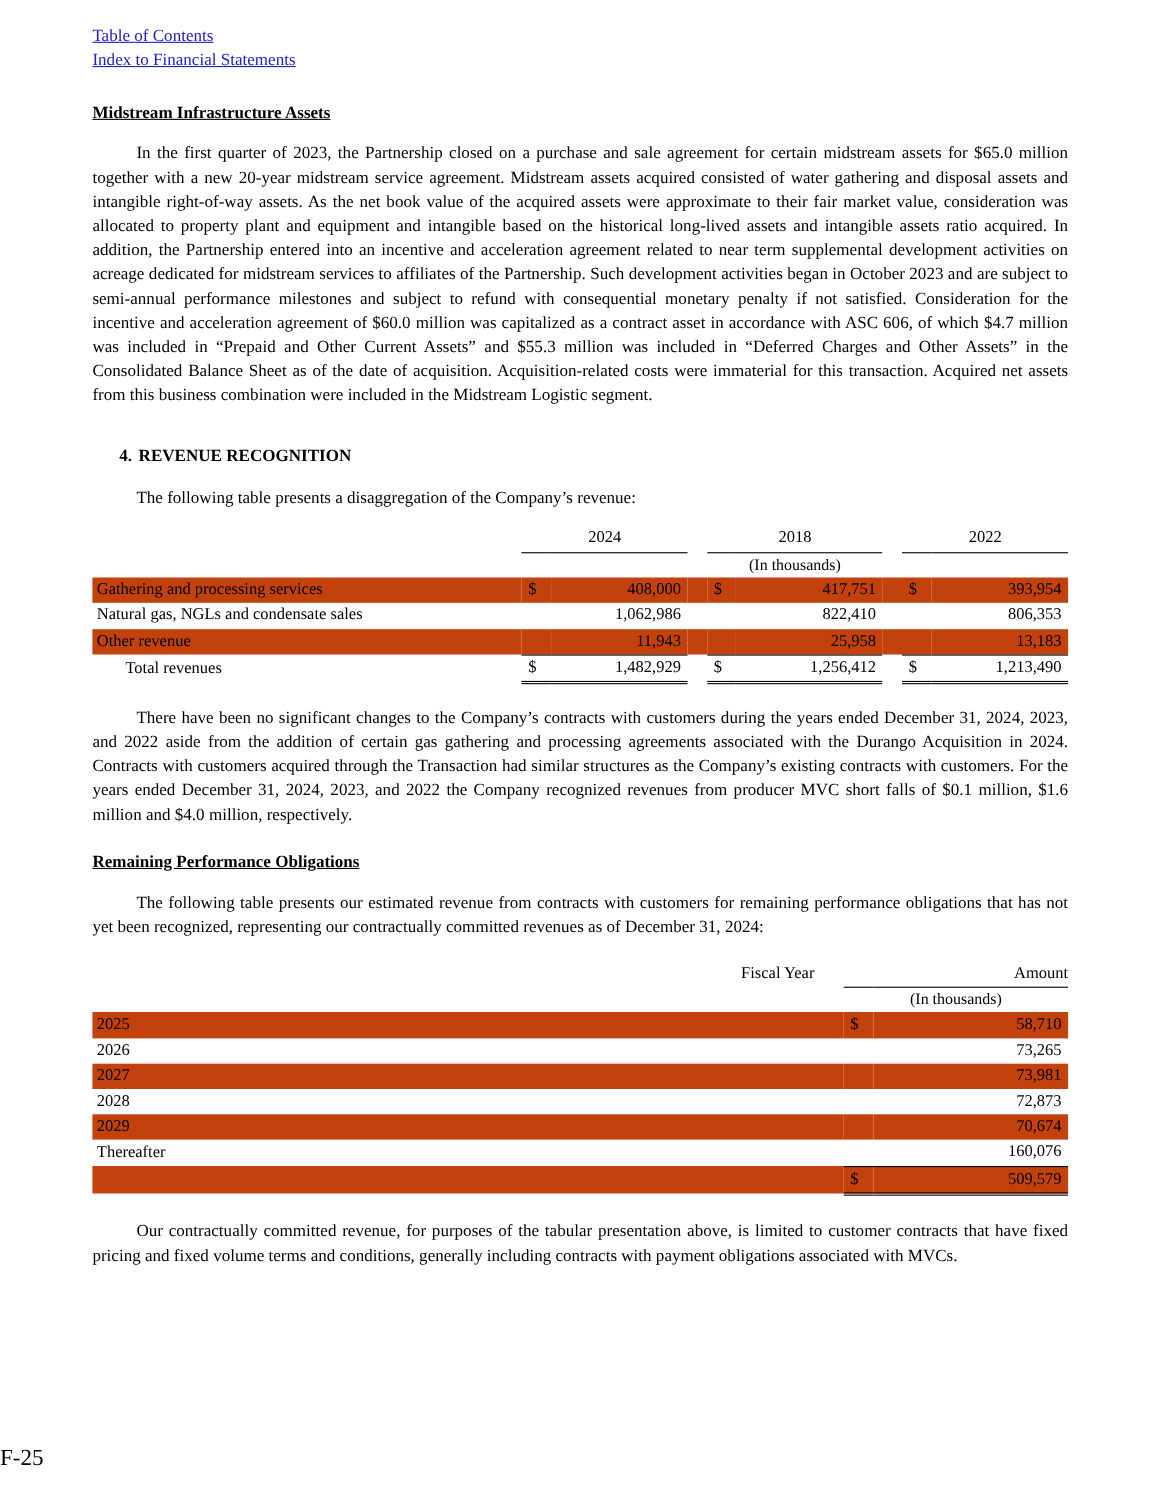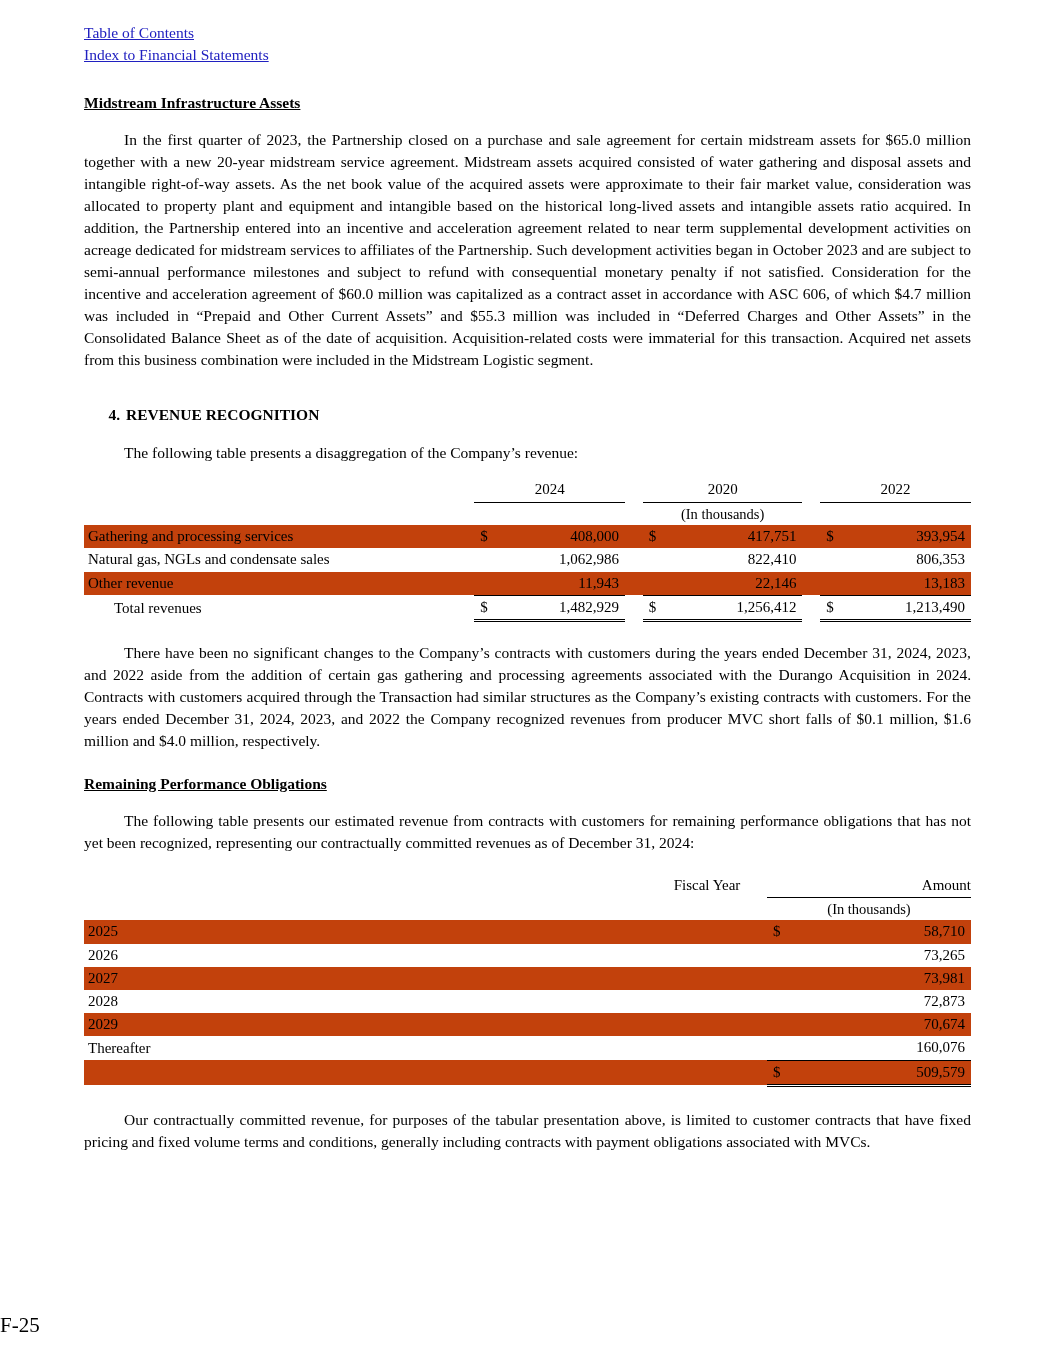--- a/index.html
+++ b/index.html
@@ -157,21 +157,21 @@
         <col style="width:15%">
         <col style="width:2%">
         <col style="width:3%">
         <col style="width:14%">
       </colgroup>
       <tbody>
       <tr>
         <td></td>
         <td class="ctr-hdr hdr-rule-span" colspan="2">2024</td>
         <td></td>
-        <td class="ctr-hdr hdr-rule-span" colspan="2">2020</td>
+        <td class="ctr-hdr hdr-rule-span" colspan="2">2018</td>
         <td></td>
         <td class="ctr-hdr hdr-rule-span" colspan="2">2022</td>
       </tr>
       <tr>
         <td></td>
         <td class="small-ctr" colspan="8">(In thousands)</td>
       </tr>
       <tr class="shade">
         <td class="lbl">Gathering and processing services</td>
         <td class="cur">$</td>
@@ -193,21 +193,21 @@
         <td class="gap"></td>
         <td class="cur"></td>
         <td class="num">806,353</td>
       </tr>
       <tr class="shade">
         <td class="lbl">Other revenue</td>
         <td class="cur bdr-bot"></td>
         <td class="num bdr-bot">11,943</td>
         <td class="gap"></td>
         <td class="cur bdr-bot"></td>
-        <td class="num bdr-bot">22,146</td>
+        <td class="num bdr-bot">25,958</td>
         <td class="gap"></td>
         <td class="cur bdr-bot"></td>
         <td class="num bdr-bot">13,183</td>
       </tr>
       <tr>
         <td class="lbl indent-lbl">Total revenues</td>
         <td class="cur bdr-dbl-bot">$</td>
         <td class="num bdr-dbl-bot">1,482,929</td>
         <td class="gap"></td>
         <td class="cur bdr-dbl-bot">$</td>

